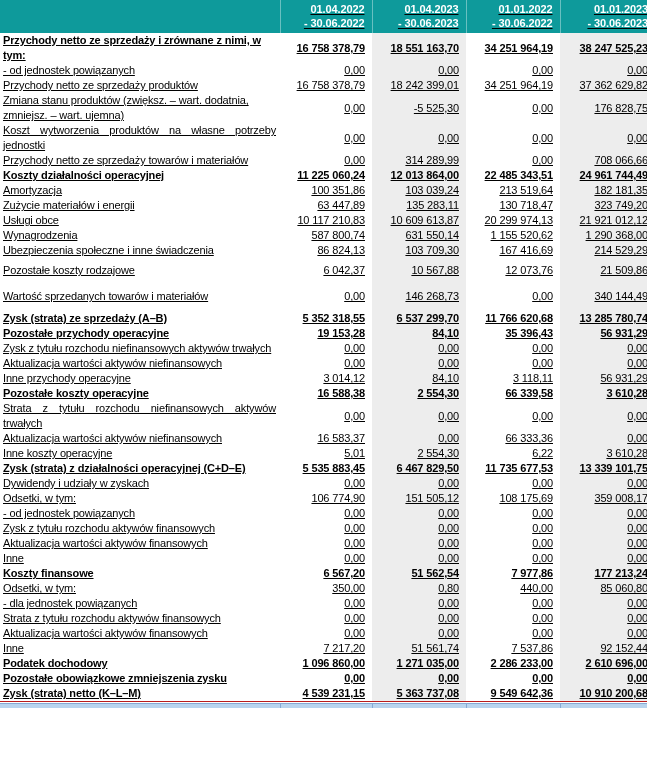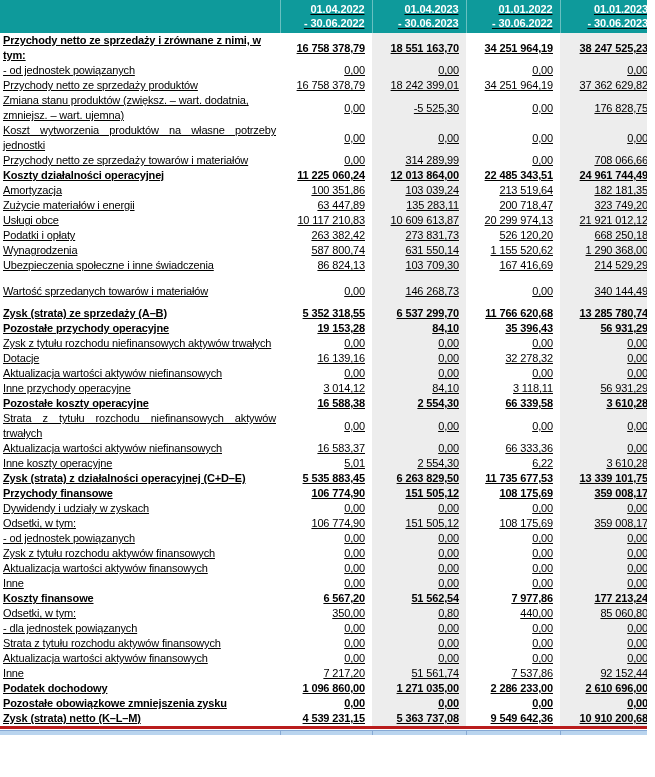--- a/index.html
+++ b/index.html
@@ -39,21 +39,21 @@
   }
   td.lbl{padding-left:3px;padding-right:4px;}
   td.lbl.justify{text-align:justify;text-justify:inter-word;}
   td.lbl.indent{}
   td.val{text-align:right;padding-right:7px;white-space:nowrap;}
   td.stripe{background:var(--stripe,#ededed);}
   tr.bold td{font-weight:bold;}
   tr.gap-sm td{padding-top:5px;}
   tr.gap-md td{padding-top:7px;}
   tr.gap-lg td{padding-top:11px;}
-  tbody{border-bottom:3px solid #b91c1c;margin-left:47px;}
+  tbody{border-bottom:1px solid #b91c1c;margin-left:47px;}
   
   .bottom-bar{
     position:relative;
     margin-top:1px;
     height:4px;
     background:var(--bar,#b9d4ee);
     border-top:1px solid var(--bar-edge,#86a9d4);
   }
   .bottom-bar .tick{
     position:absolute;top:0;bottom:0;width:1px;
@@ -147,50 +147,50 @@
           <td class="lbl">Amortyzacja</td>
           <td class="val">100 351,86</td>
           <td class="val stripe">103 039,24</td>
           <td class="val">213 519,64</td>
           <td class="val stripe">182 181,35</td>
         </tr>
         <tr>
           <td class="lbl">Zużycie materiałów i energii</td>
           <td class="val">63 447,89</td>
           <td class="val stripe">135 283,11</td>
-          <td class="val">200 718,47</td>
+          <td class="val">130 718,47</td>
           <td class="val stripe">323 749,20</td>
         </tr>
         <tr>
           <td class="lbl">Usługi obce</td>
           <td class="val">10 117 210,83</td>
           <td class="val stripe">10 609 613,87</td>
           <td class="val">20 299 974,13</td>
           <td class="val stripe">21 921 012,12</td>
         </tr>
         <tr>
-          <td class="lbl">Podatki i opłaty</td>
-          <td class="val">263 382,42</td>
-          <td class="val stripe">273 831,73</td>
-          <td class="val">526 120,20</td>
-          <td class="val stripe">668 250,18</td>
-        </tr>
-        <tr>
           <td class="lbl">Wynagrodzenia</td>
           <td class="val">587 800,74</td>
           <td class="val stripe">631 550,14</td>
           <td class="val">1 155 520,62</td>
           <td class="val stripe">1 290 368,00</td>
         </tr>
         <tr>
           <td class="lbl">Ubezpieczenia społeczne i inne świadczenia</td>
           <td class="val">86 824,13</td>
           <td class="val stripe">103 709,30</td>
           <td class="val">167 416,69</td>
           <td class="val stripe">214 529,29</td>
+        </tr>
+        <tr class="gap-sm">
+          <td class="lbl">Pozostałe koszty rodzajowe</td>
+          <td class="val">6 042,37</td>
+          <td class="val stripe">10 567,88</td>
+          <td class="val">12 073,76</td>
+          <td class="val stripe">21 509,86</td>
         </tr>
         <tr class="gap-lg">
           <td class="lbl">Wartość sprzedanych towarów i materiałów</td>
           <td class="val">0,00</td>
           <td class="val stripe">146 268,73</td>
           <td class="val">0,00</td>
           <td class="val stripe">340 144,49</td>
         </tr>
         <tr class="bold gap-md">
           <td class="lbl">Zysk (strata) ze sprzedaży (A–B)</td>
@@ -207,27 +207,20 @@
           <td class="val stripe">56 931,29</td>
         </tr>
         <tr>
           <td class="lbl justify">Zysk z tytułu rozchodu niefinansowych aktywów trwałych</td>
           <td class="val">0,00</td>
           <td class="val stripe">0,00</td>
           <td class="val">0,00</td>
           <td class="val stripe">0,00</td>
         </tr>
         <tr>
-          <td class="lbl">Dotacje</td>
-          <td class="val">16 139,16</td>
-          <td class="val stripe">0,00</td>
-          <td class="val">32 278,32</td>
-          <td class="val stripe">0,00</td>
-        </tr>
-        <tr>
           <td class="lbl">Aktualizacja wartości aktywów niefinansowych</td>
           <td class="val">0,00</td>
           <td class="val stripe">0,00</td>
           <td class="val">0,00</td>
           <td class="val stripe">0,00</td>
         </tr>
         <tr>
           <td class="lbl">Inne przychody operacyjne</td>
           <td class="val">3 014,12</td>
           <td class="val stripe">84,10</td>
@@ -258,30 +251,23 @@
         <tr>
           <td class="lbl">Inne koszty operacyjne</td>
           <td class="val">5,01</td>
           <td class="val stripe">2 554,30</td>
           <td class="val">6,22</td>
           <td class="val stripe">3 610,28</td>
         </tr>
         <tr class="bold">
           <td class="lbl">Zysk (strata) z działalności operacyjnej (C+D–E)</td>
           <td class="val">5 535 883,45</td>
-          <td class="val stripe">6 263 829,50</td>
+          <td class="val stripe">6 467 829,50</td>
           <td class="val">11 735 677,53</td>
           <td class="val stripe">13 339 101,75</td>
-        </tr>
-        <tr class="bold">
-          <td class="lbl">Przychody finansowe</td>
-          <td class="val">106 774,90</td>
-          <td class="val stripe">151 505,12</td>
-          <td class="val">108 175,69</td>
-          <td class="val stripe">359 008,17</td>
         </tr>
         <tr>
           <td class="lbl">Dywidendy i udziały w zyskach</td>
           <td class="val">0,00</td>
           <td class="val stripe">0,00</td>
           <td class="val">0,00</td>
           <td class="val stripe">0,00</td>
         </tr>
         <tr>
           <td class="lbl">Odsetki, w tym:</td>

